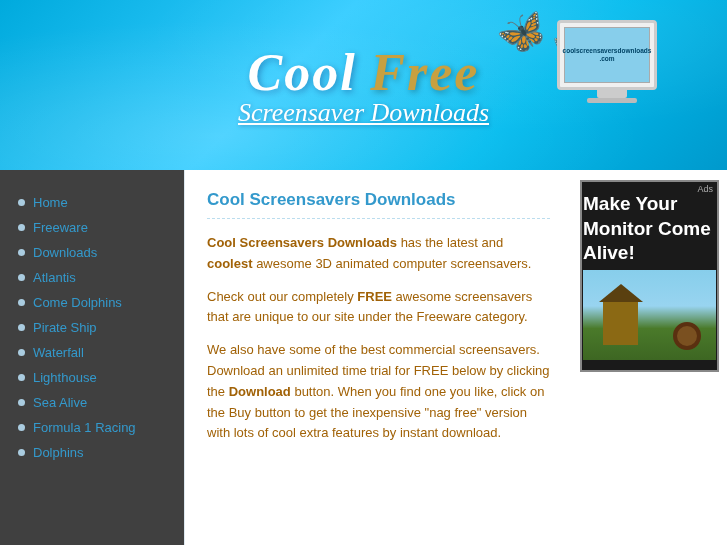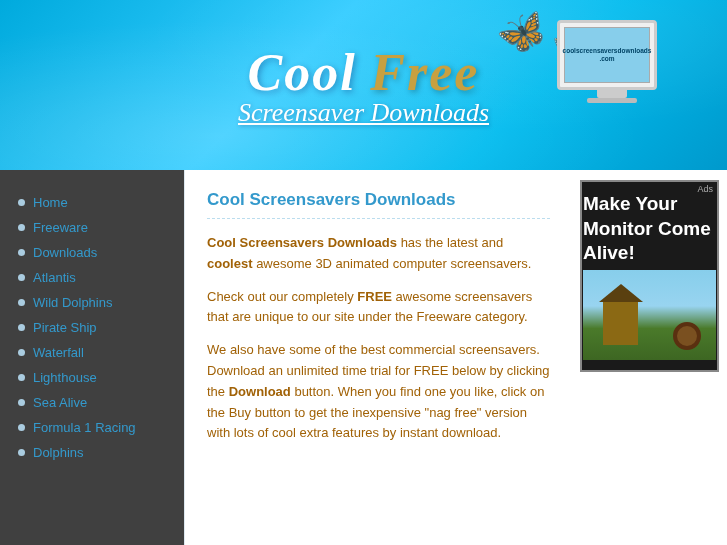--- a/index.html
+++ b/index.html
@@ -286,21 +286,21 @@
     <a class="sidebar-item">
       <div class="sidebar-bullet"></div>
       <span>Downloads</span>
     </a>
     <a class="sidebar-item">
       <div class="sidebar-bullet"></div>
       <span>Atlantis</span>
     </a>
     <a class="sidebar-item">
       <div class="sidebar-bullet"></div>
-      <span>Wild Dolphins</span>
+      <span>Come Dolphins</span>
     </a>
     <a class="sidebar-item">
       <div class="sidebar-bullet"></div>
       <span>Pirate Ship</span>
     </a>
     <a class="sidebar-item">
       <div class="sidebar-bullet"></div>
       <span>Waterfall</span>
     </a>
     <a class="sidebar-item">

